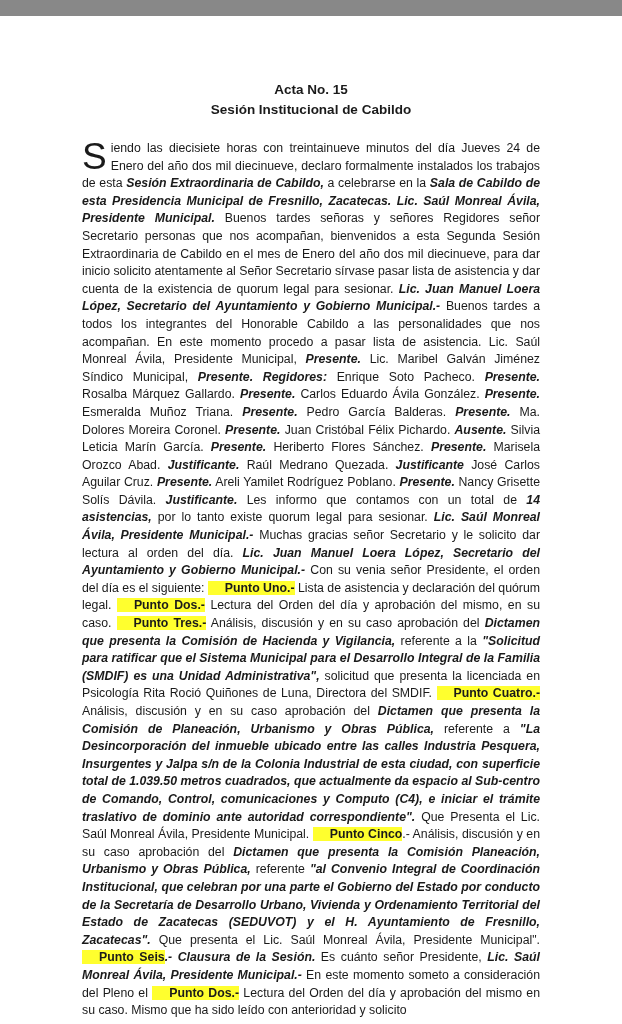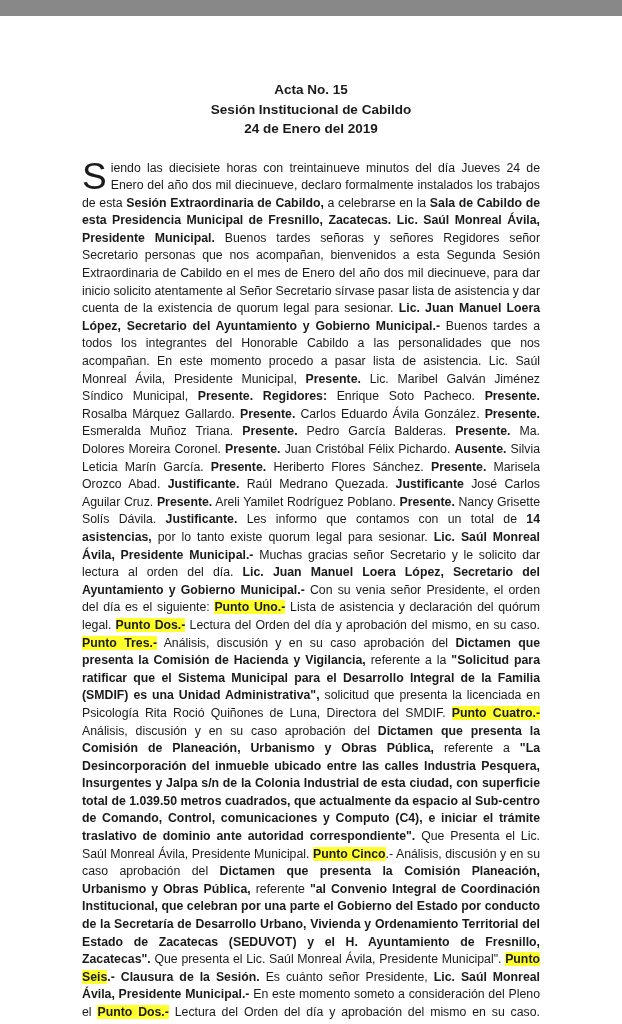--- a/index.html
+++ b/index.html
@@ -38,31 +38,30 @@
   }
   .dropcap{
     float:left;
     font-size:37px;
     line-height:29px;
     padding:2px 4px 0 0;
     font-weight:400;
     color:var(--ink);
   }
   .run-r{font-weight:400;}
-  .run-b{font-weight:700;}
-  .run-h{font-weight:700;background:var(--hl);}
+  .run-b{font-weight:700;font-style:italic;}
+  .run-h{font-weight:700;background:var(--hl);padding-left:17px;}
 </style>
 </head>
 <body>
 
 <div class="page">
 
   <header class="doc-title">
     <div class="title-line">Acta No. 15</div>
     <div class="title-line">Sesión Institucional de Cabildo</div>
-    <div class="title-line">24 de Enero del 2019</div>
   </header>
 
   <main class="doc-body">
     <p class="paragraph"><span class="dropcap">S</span><span class="runs"><span class="run run-r">iendo las diecisiete horas con treintainueve minutos del día Jueves 24 de Enero del año dos mil diecinueve, declaro formalmente instalados los trabajos de esta </span><span class="run run-b">Sesión Extraordinaria de Cabildo,</span><span class="run run-r"> a celebrarse en la </span><span class="run run-b">Sala de Cabildo de esta Presidencia Municipal de Fresnillo, Zacatecas. Lic. Saúl Monreal Ávila, Presidente Municipal.</span><span class="run run-r"> Buenos tardes señoras y señores Regidores señor Secretario personas que nos acompañan, bienvenidos a esta Segunda Sesión Extraordinaria de Cabildo en el mes de Enero del año dos mil diecinueve, para dar inicio solicito atentamente al Señor Secretario sírvase pasar lista de asistencia y dar cuenta de la existencia de quorum legal para sesionar. </span><span class="run run-b">Lic. Juan Manuel Loera López, Secretario del Ayuntamiento y Gobierno Municipal.-</span><span class="run run-r"> Buenos tardes a todos los integrantes del Honorable Cabildo a las personalidades que nos acompañan. En este momento procedo a pasar lista de asistencia. Lic. Saúl Monreal Ávila, Presidente Municipal, </span><span class="run run-b">Presente.</span><span class="run run-r"> Lic. Maribel Galván Jiménez Síndico Municipal, </span><span class="run run-b">Presente. Regidores:</span><span class="run run-r"> Enrique Soto Pacheco. </span><span class="run run-b">Presente.</span><span class="run run-r"> Rosalba Márquez Gallardo. </span><span class="run run-b">Presente.</span><span class="run run-r"> Carlos Eduardo Ávila González. </span><span class="run run-b">Presente.</span><span class="run run-r"> Esmeralda Muñoz Triana. </span><span class="run run-b">Presente.</span><span class="run run-r"> Pedro García Balderas. </span><span class="run run-b">Presente.</span><span class="run run-r"> Ma. Dolores Moreira Coronel. </span><span class="run run-b">Presente.</span><span class="run run-r"> Juan Cristóbal Félix Pichardo. </span><span class="run run-b">Ausente.</span><span class="run run-r"> Silvia Leticia Marín García. </span><span class="run run-b">Presente.</span><span class="run run-r"> Heriberto Flores Sánchez. </span><span class="run run-b">Presente.</span><span class="run run-r"> Marisela Orozco Abad. </span><span class="run run-b">Justificante.</span><span class="run run-r"> Raúl Medrano Quezada. </span><span class="run run-b">Justificante</span><span class="run run-r"> José Carlos Aguilar Cruz. </span><span class="run run-b">Presente.</span><span class="run run-r"> Areli Yamilet Rodríguez Poblano. </span><span class="run run-b">Presente.</span><span class="run run-r"> Nancy Grisette Solís Dávila. </span><span class="run run-b">Justificante.</span><span class="run run-r"> Les informo que contamos con un total de </span><span class="run run-b">14 asistencias,</span><span class="run run-r"> por lo tanto existe quorum legal para sesionar. </span><span class="run run-b">Lic. Saúl Monreal Ávila, Presidente Municipal.-</span><span class="run run-r"> Muchas gracias señor Secretario y le solicito dar lectura al orden del día. </span><span class="run run-b">Lic. Juan Manuel Loera López, Secretario del Ayuntamiento y Gobierno Municipal.-</span><span class="run run-r"> Con su venia señor Presidente, el orden del día es el siguiente: </span><span class="run run-h">Punto Uno.-</span><span class="run run-r"> Lista de asistencia y declaración del quórum legal. </span><span class="run run-h">Punto Dos.-</span><span class="run run-r"> Lectura del Orden del día y aprobación del mismo, en su caso. </span><span class="run run-h">Punto Tres.-</span><span class="run run-r"> Análisis, discusión y en su caso aprobación del </span><span class="run run-b">Dictamen que presenta la Comisión de Hacienda y Vigilancia,</span><span class="run run-r"> referente a la </span><span class="run run-b">"Solicitud para ratificar que el Sistema Municipal para el Desarrollo Integral de la Familia (SMDIF) es una Unidad Administrativa",</span><span class="run run-r"> solicitud que presenta la licenciada en Psicología Rita Roció Quiñones de Luna, Directora del SMDIF. </span><span class="run run-h">Punto Cuatro.-</span><span class="run run-r"> Análisis, discusión y en su caso aprobación del </span><span class="run run-b">Dictamen que presenta la Comisión de Planeación, Urbanismo y Obras Pública,</span><span class="run run-r"> referente a </span><span class="run run-b">"La Desincorporación del inmueble ubicado entre las calles Industria Pesquera, Insurgentes y Jalpa s/n de la Colonia Industrial de esta ciudad, con superficie total de 1.039.50 metros cuadrados, que actualmente da espacio al Sub-centro de Comando, Control, comunicaciones y Computo (C4), e iniciar el trámite traslativo de dominio ante autoridad correspondiente".</span><span class="run run-r"> Que Presenta el Lic. Saúl Monreal Ávila, Presidente Municipal. </span><span class="run run-h">Punto Cinco</span><span class="run run-r">.- Análisis, discusión y en su caso aprobación del </span><span class="run run-b">Dictamen que presenta la Comisión Planeación, Urbanismo y Obras Pública,</span><span class="run run-r"> referente </span><span class="run run-b">"al Convenio Integral de Coordinación Institucional, que celebran por una parte el Gobierno del Estado por conducto de la Secretaría de Desarrollo Urbano, Vivienda y Ordenamiento Territorial del Estado de Zacatecas (SEDUVOT) y el H. Ayuntamiento de Fresnillo, Zacatecas".</span><span class="run run-r"> Que presenta el Lic. Saúl Monreal Ávila, Presidente Municipal". </span><span class="run run-h">Punto Seis</span><span class="run run-b">.- Clausura de la Sesión.</span><span class="run run-r"> Es cuánto señor Presidente, </span><span class="run run-b">Lic. Saúl Monreal Ávila, Presidente Municipal.-</span><span class="run run-r"> En este momento someto a consideración del Pleno el </span><span class="run run-h">Punto Dos.-</span><span class="run run-r"> Lectura del Orden del día y aprobación del mismo en su caso. Mismo que ha sido leído con anterioridad y solicito</span></span></p>
   </main>
 
 </div>
 
 </body></html>

